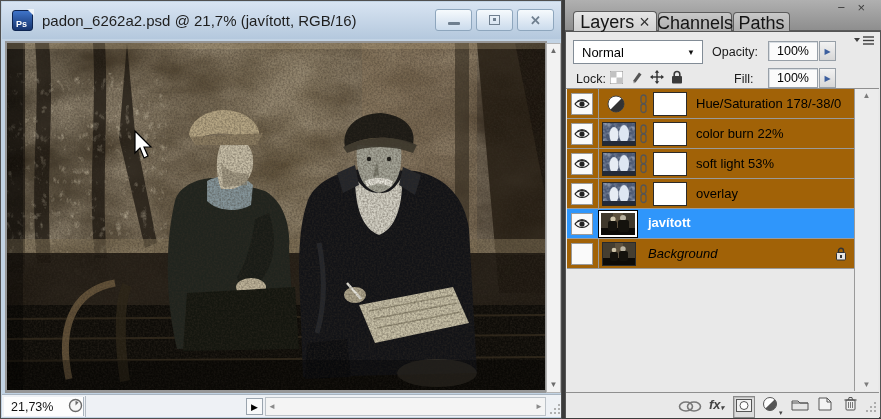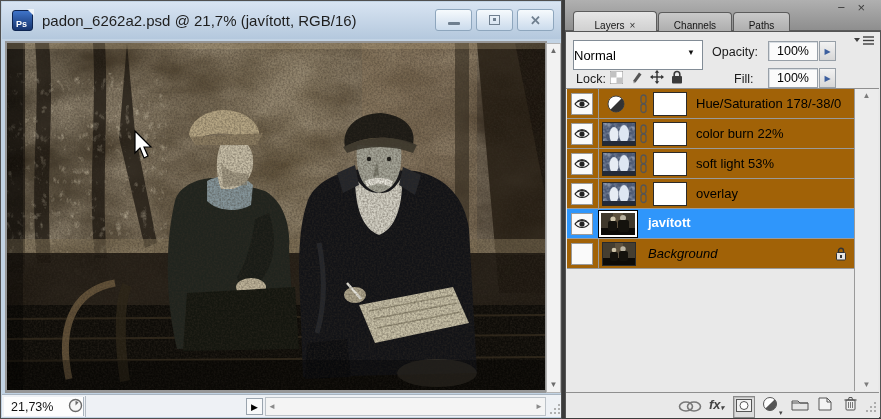--- a/index.html
+++ b/index.html
@@ -54,31 +54,31 @@
   .hscroll .la { position:absolute; left:2px; top:4px; font-size:8px; color:#8a8a8a; }
   .hscroll .ra { position:absolute; right:2px; top:4px; font-size:8px; color:#8a8a8a; }
   .size-grip { position:absolute; left:548px; top:8px; }
 
   
   .panel { left:565px; top:0; width:316px; height:419px; }
   .panel-header { left:0; top:0; width:316px; height:31px;
                   background:linear-gradient(#b0b0b0,#8e8e8e); border-bottom:1px solid #5a5a5a;}
   .panel-ctl { position:absolute; top:1px; font-size:13px; color:#3e3e3e; line-height:14px; }
   .tab { position:absolute; border:1px solid #5c5c5c; border-bottom:none;
-         border-radius:4px 4px 0 0; font-size:10px; color:#141414;
-         display:flex; align-items:flex-end; justify-content:center; gap:5px; }
+         border-radius:4px 4px 0 0; font-size:18px; color:#141414;
+         display:flex; align-items:flex-start; justify-content:center; gap:5px; }
   .tab.active { background:linear-gradient(#e6e6e6,#d0d0d0); height:20px; top:11px; z-index:3; }
   .tab.inactive { background:linear-gradient(#c9c9c9,#aeaeae); height:19px; top:12px; }
   .panel-body { left:0; top:31px; width:316px; height:387px; background:#e9e9e9;
                 border:1px solid #555; }
   .menu-flyout { position:absolute; right:5px; top:2px; }
 
-  .combo { position:absolute; left:7px; top:8px; width:130px; height:30px; background:#fff;
+  .combo { position:absolute; left:7px; top:8px; width:130px; height:24px; background:#fff;
            border:1px solid #828c96; display:flex; align-items:center; font-size:13px;
-           color:#000; }
+           color:#000; padding-left:8px; }
   .combo .arr { position:absolute; right:7px; top:7px; font-size:8px; color:#111; }
   .fieldlabel { position:absolute; font-size:12.5px; color:#1a1a1a; }
   .valbox { position:absolute; width:50px; height:20px; background:#fbfbfb;
             border:1px solid #98a0a8; box-shadow:inset 1px 1px 0 #d8dde2;
             font-size:12.5px; color:#000; display:flex; align-items:center; justify-content:center; }
   .spinbtn { position:absolute; width:17px; height:20px; border:1px solid #98a0a8;
              background:linear-gradient(#f2f2f2,#d7d7d7); display:flex; align-items:center;
              justify-content:center; font-size:8px; color:#3d5f9e; }
   .lockicons { position:absolute; left:44px; top:38px; display:flex; gap:7px; align-items:center; }
   .hsep { position:absolute; left:0; width:313px; height:1px; background:#8f8f8f; }

